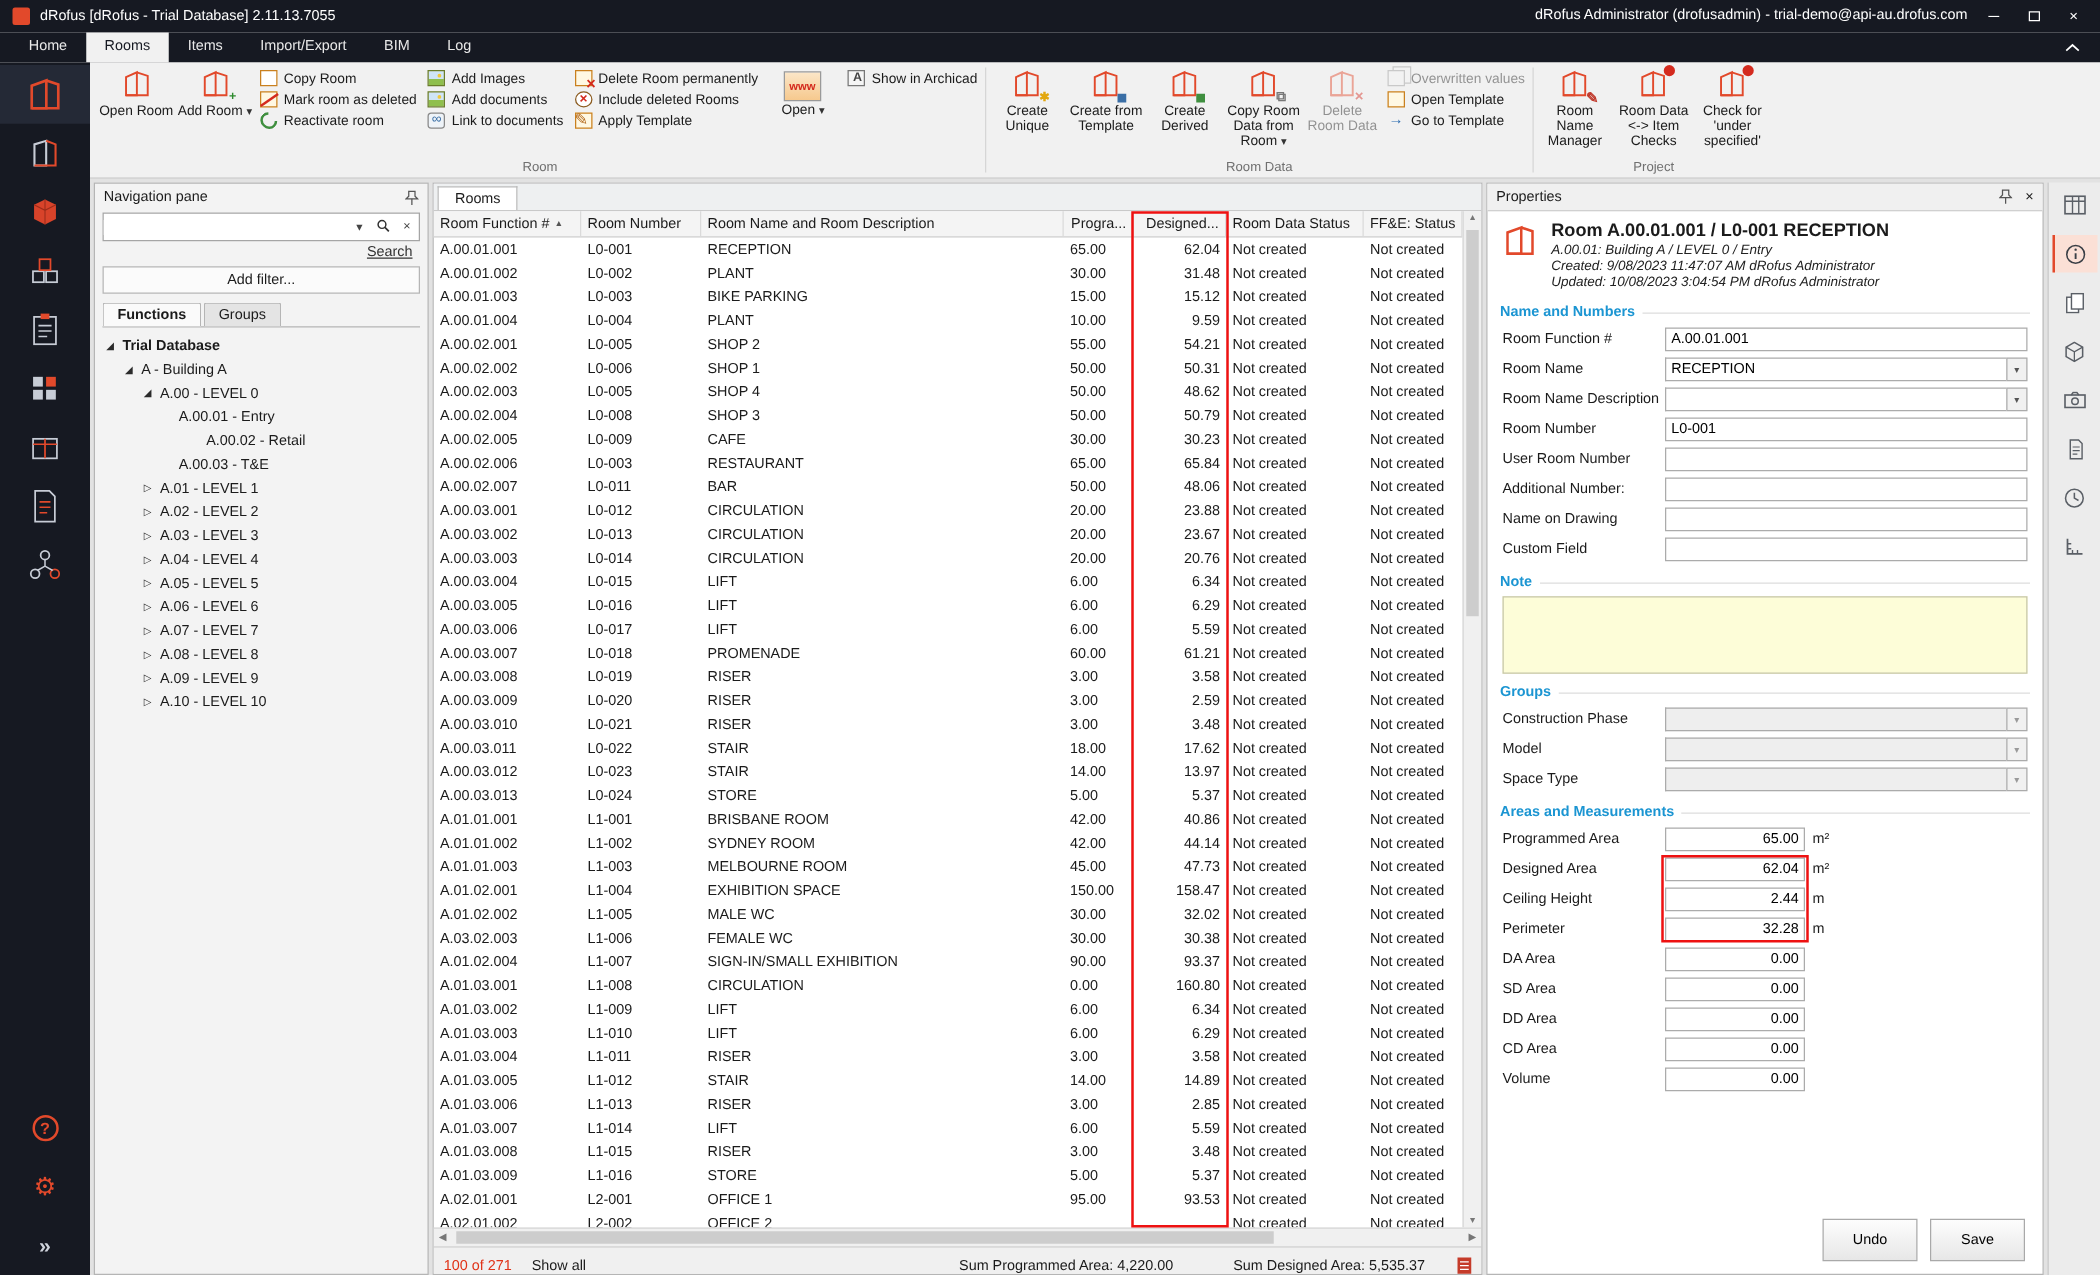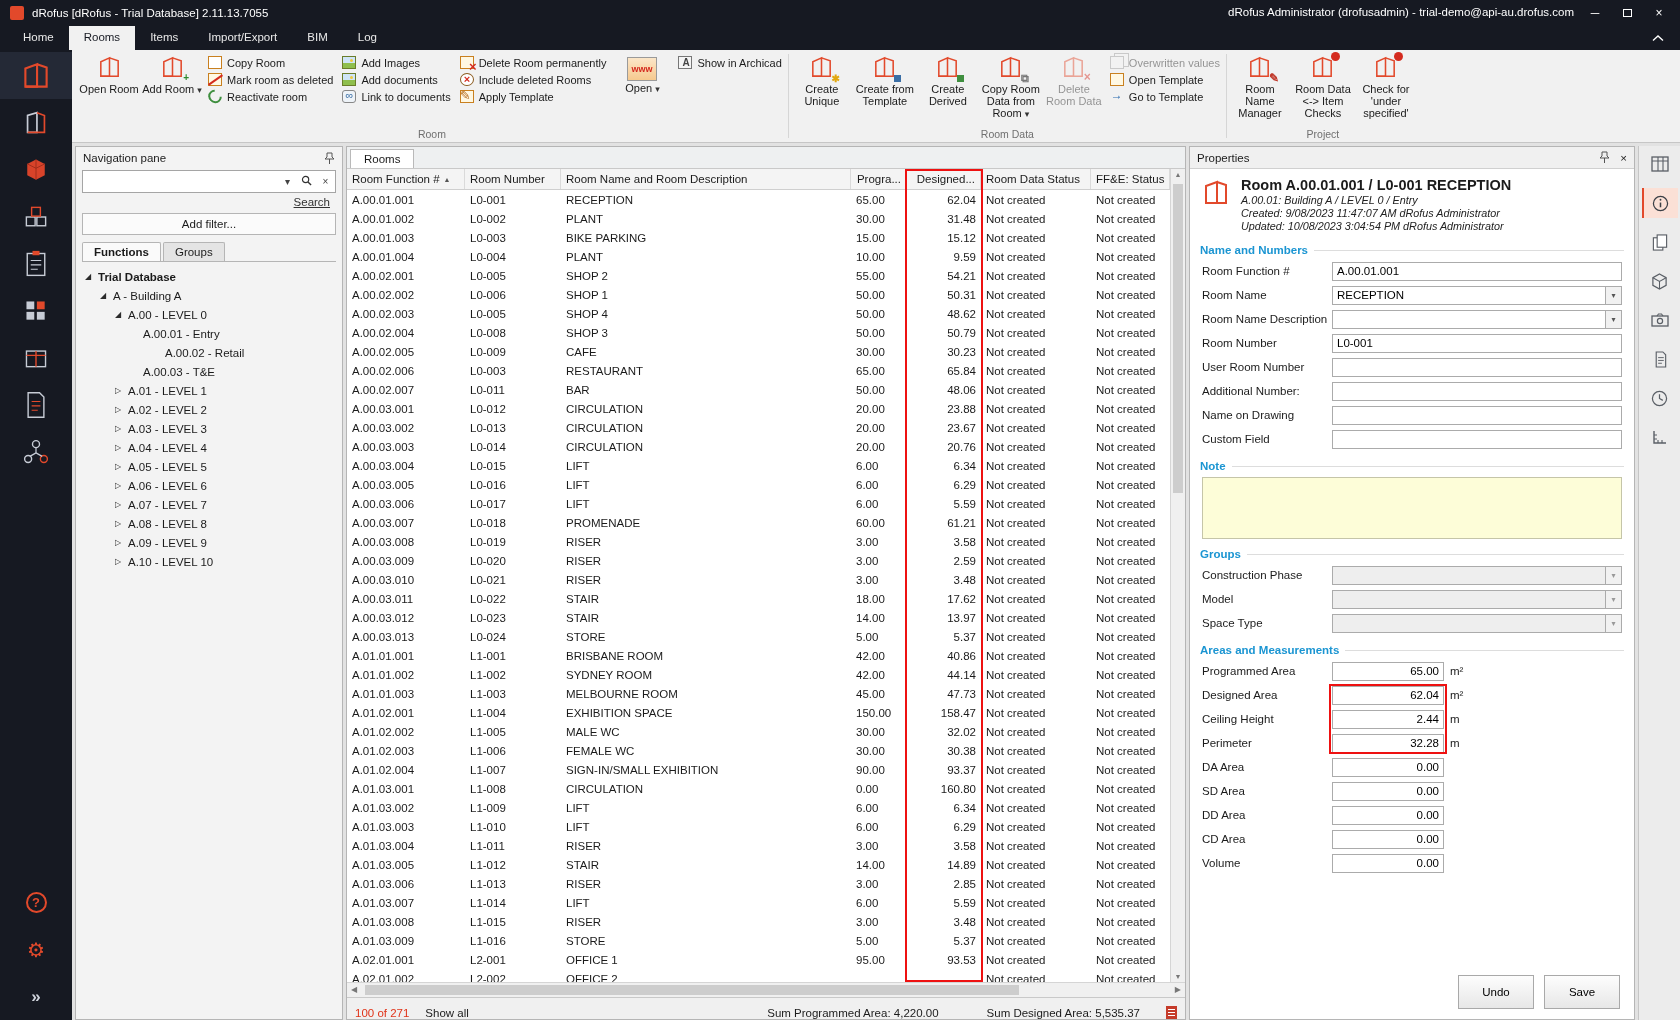--- a/index.html
+++ b/index.html
@@ -783,21 +783,21 @@
                   <div class="trow">
     <span class="tc c1">A.01.02.002</span>
     <span class="tc c2">L1-005</span>
     <span class="tc c3">MALE WC</span>
     <span class="tc c4">30.00</span>
     <span class="tc c5">32.02</span>
     <span class="tc c6">Not created</span>
     <span class="tc c7">Not created</span>
   </div>
                   <div class="trow">
-    <span class="tc c1">A.01.02.003</span>
+    <span class="tc c1">A.03.02.003</span>
     <span class="tc c2">L1-006</span>
     <span class="tc c3">FEMALE WC</span>
     <span class="tc c4">30.00</span>
     <span class="tc c5">30.38</span>
     <span class="tc c6">Not created</span>
     <span class="tc c7">Not created</span>
   </div>
                   <div class="trow">
     <span class="tc c1">A.01.02.004</span>
     <span class="tc c2">L1-007</span>

